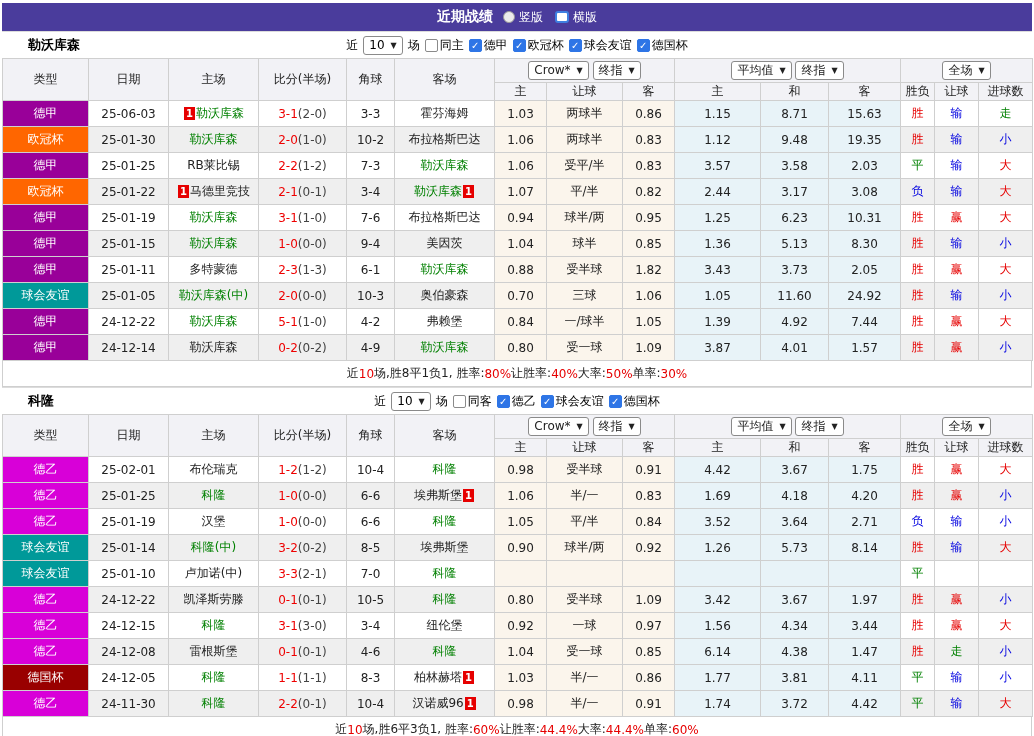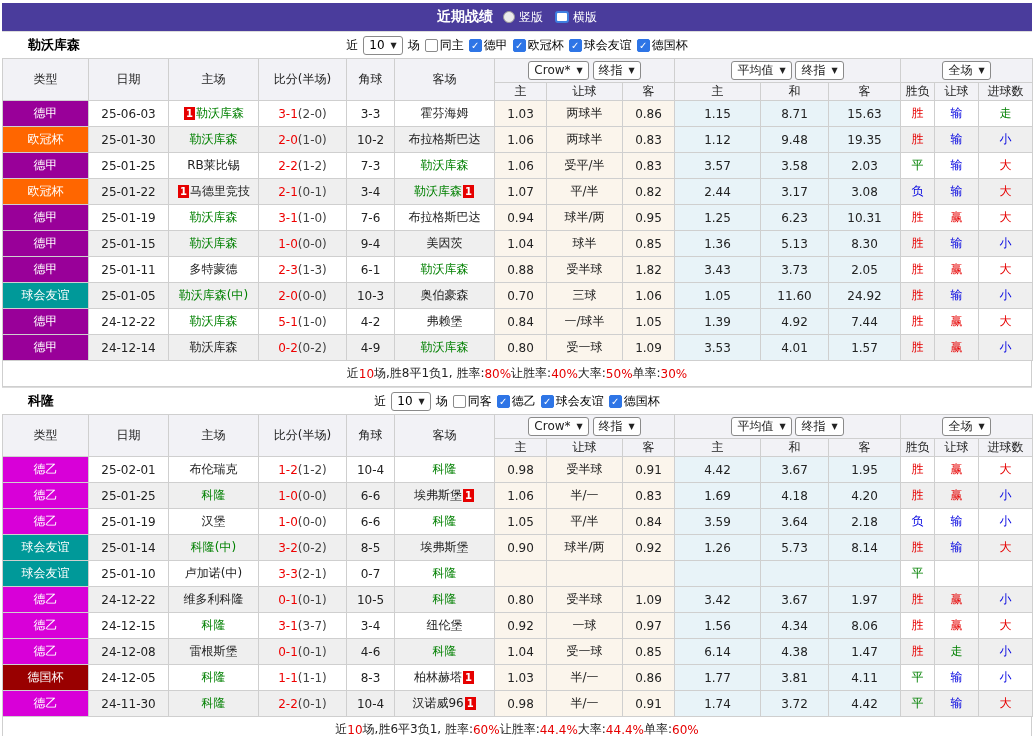--- a/index.html
+++ b/index.html
@@ -313,21 +313,21 @@
           <tr class="even">
             <td class="c-league" style="background: rgb(153, 0, 153);">德甲</td>
             <td class="c-plain">24-12-14</td>
             <td class="c-plain"><span>勒沃库森</span></td>
             <td class="c-plain"><span class="score">0-2</span><span class="half">(0-2)</span></td>
             <td class="c-plain">4-9</td>
             <td class="c-plain"><span class="focus">勒沃库森</span></td>
             <td class="c-odds">0.80</td>
             <td class="c-odds">受一球</td>
             <td class="c-odds">1.09</td>
-            <td class="c-avg">3.53</td>
+            <td class="c-avg">3.87</td>
             <td class="c-avg">4.01</td>
             <td class="c-avg">1.57</td>
             <td class="c-plain" style="color: rgb(230, 0, 0);">胜</td>
             <td class="c-plain" style="color: rgb(230, 0, 0);">赢</td>
             <td class="c-plain" style="color: rgb(0, 0, 224);">小</td>
           </tr>
         </tbody>
     </table>
     <div class="summary">
         <span>近</span>
@@ -445,21 +445,21 @@
             <td class="c-plain">25-02-01</td>
             <td class="c-plain"><span>布伦瑞克</span></td>
             <td class="c-plain"><span class="score">1-2</span><span class="half">(1-2)</span></td>
             <td class="c-plain">10-4</td>
             <td class="c-plain"><span class="focus">科隆</span></td>
             <td class="c-odds">0.98</td>
             <td class="c-odds">受半球</td>
             <td class="c-odds">0.91</td>
             <td class="c-avg">4.42</td>
             <td class="c-avg">3.67</td>
-            <td class="c-avg">1.95</td>
+            <td class="c-avg">1.75</td>
             <td class="c-plain" style="color: rgb(230, 0, 0);">胜</td>
             <td class="c-plain" style="color: rgb(230, 0, 0);">赢</td>
             <td class="c-plain" style="color: rgb(230, 0, 0);">大</td>
           </tr>
           <tr class="even">
             <td class="c-league" style="background: rgb(216, 0, 216);">德乙</td>
             <td class="c-plain">25-01-25</td>
             <td class="c-plain"><span class="focus">科隆</span></td>
             <td class="c-plain"><span class="score">1-0</span><span class="half">(0-0)</span></td>
             <td class="c-plain">6-6</td>
@@ -477,23 +477,23 @@
           <tr class="odd">
             <td class="c-league" style="background: rgb(216, 0, 216);">德乙</td>
             <td class="c-plain">25-01-19</td>
             <td class="c-plain"><span>汉堡</span></td>
             <td class="c-plain"><span class="score">1-0</span><span class="half">(0-0)</span></td>
             <td class="c-plain">6-6</td>
             <td class="c-plain"><span class="focus">科隆</span></td>
             <td class="c-odds">1.05</td>
             <td class="c-odds">平/半</td>
             <td class="c-odds">0.84</td>
-            <td class="c-avg">3.59</td>
+            <td class="c-avg">3.52</td>
             <td class="c-avg">3.64</td>
-            <td class="c-avg">2.18</td>
+            <td class="c-avg">2.71</td>
             <td class="c-plain" style="color: rgb(0, 0, 224);">负</td>
             <td class="c-plain" style="color: rgb(0, 0, 224);">输</td>
             <td class="c-plain" style="color: rgb(0, 0, 224);">小</td>
           </tr>
           <tr class="even">
             <td class="c-league" style="background: rgb(0, 153, 153);">球会友谊</td>
             <td class="c-plain">25-01-14</td>
             <td class="c-plain"><span class="focus">科隆(中)</span></td>
             <td class="c-plain"><span class="score">3-2</span><span class="half">(0-2)</span></td>
             <td class="c-plain">8-5</td>
@@ -506,62 +506,62 @@
             <td class="c-avg">8.14</td>
             <td class="c-plain" style="color: rgb(230, 0, 0);">胜</td>
             <td class="c-plain" style="color: rgb(0, 0, 224);">输</td>
             <td class="c-plain" style="color: rgb(230, 0, 0);">大</td>
           </tr>
           <tr class="odd">
             <td class="c-league" style="background: rgb(0, 153, 153);">球会友谊</td>
             <td class="c-plain">25-01-10</td>
             <td class="c-plain"><span>卢加诺(中)</span></td>
             <td class="c-plain"><span class="score">3-3</span><span class="half">(2-1)</span></td>
-            <td class="c-plain">0-7</td>
+            <td class="c-plain">7-0</td>
             <td class="c-plain"><span class="focus">科隆</span></td>
             <td class="c-odds"></td>
             <td class="c-odds"></td>
             <td class="c-odds"></td>
             <td class="c-avg"></td>
             <td class="c-avg"></td>
             <td class="c-avg"></td>
             <td class="c-plain" style="color: rgb(0, 128, 0);">平</td>
             <td class="c-plain"></td>
             <td class="c-plain"></td>
           </tr>
           <tr class="even">
             <td class="c-league" style="background: rgb(216, 0, 216);">德乙</td>
             <td class="c-plain">24-12-22</td>
-            <td class="c-plain"><span>维多利科隆</span></td>
+            <td class="c-plain"><span>凯泽斯劳滕</span></td>
             <td class="c-plain"><span class="score">0-1</span><span class="half">(0-1)</span></td>
             <td class="c-plain">10-5</td>
             <td class="c-plain"><span class="focus">科隆</span></td>
             <td class="c-odds">0.80</td>
             <td class="c-odds">受半球</td>
             <td class="c-odds">1.09</td>
             <td class="c-avg">3.42</td>
             <td class="c-avg">3.67</td>
             <td class="c-avg">1.97</td>
             <td class="c-plain" style="color: rgb(230, 0, 0);">胜</td>
             <td class="c-plain" style="color: rgb(230, 0, 0);">赢</td>
             <td class="c-plain" style="color: rgb(0, 0, 224);">小</td>
           </tr>
           <tr class="odd">
             <td class="c-league" style="background: rgb(216, 0, 216);">德乙</td>
             <td class="c-plain">24-12-15</td>
             <td class="c-plain"><span class="focus">科隆</span></td>
-            <td class="c-plain"><span class="score">3-1</span><span class="half">(3-7)</span></td>
+            <td class="c-plain"><span class="score">3-1</span><span class="half">(3-0)</span></td>
             <td class="c-plain">3-4</td>
             <td class="c-plain"><span>纽伦堡</span></td>
             <td class="c-odds">0.92</td>
             <td class="c-odds">一球</td>
             <td class="c-odds">0.97</td>
             <td class="c-avg">1.56</td>
             <td class="c-avg">4.34</td>
-            <td class="c-avg">8.06</td>
+            <td class="c-avg">3.44</td>
             <td class="c-plain" style="color: rgb(230, 0, 0);">胜</td>
             <td class="c-plain" style="color: rgb(230, 0, 0);">赢</td>
             <td class="c-plain" style="color: rgb(230, 0, 0);">大</td>
           </tr>
           <tr class="even">
             <td class="c-league" style="background: rgb(216, 0, 216);">德乙</td>
             <td class="c-plain">24-12-08</td>
             <td class="c-plain"><span>雷根斯堡</span></td>
             <td class="c-plain"><span class="score">0-1</span><span class="half">(0-1)</span></td>
             <td class="c-plain">4-6</td>

